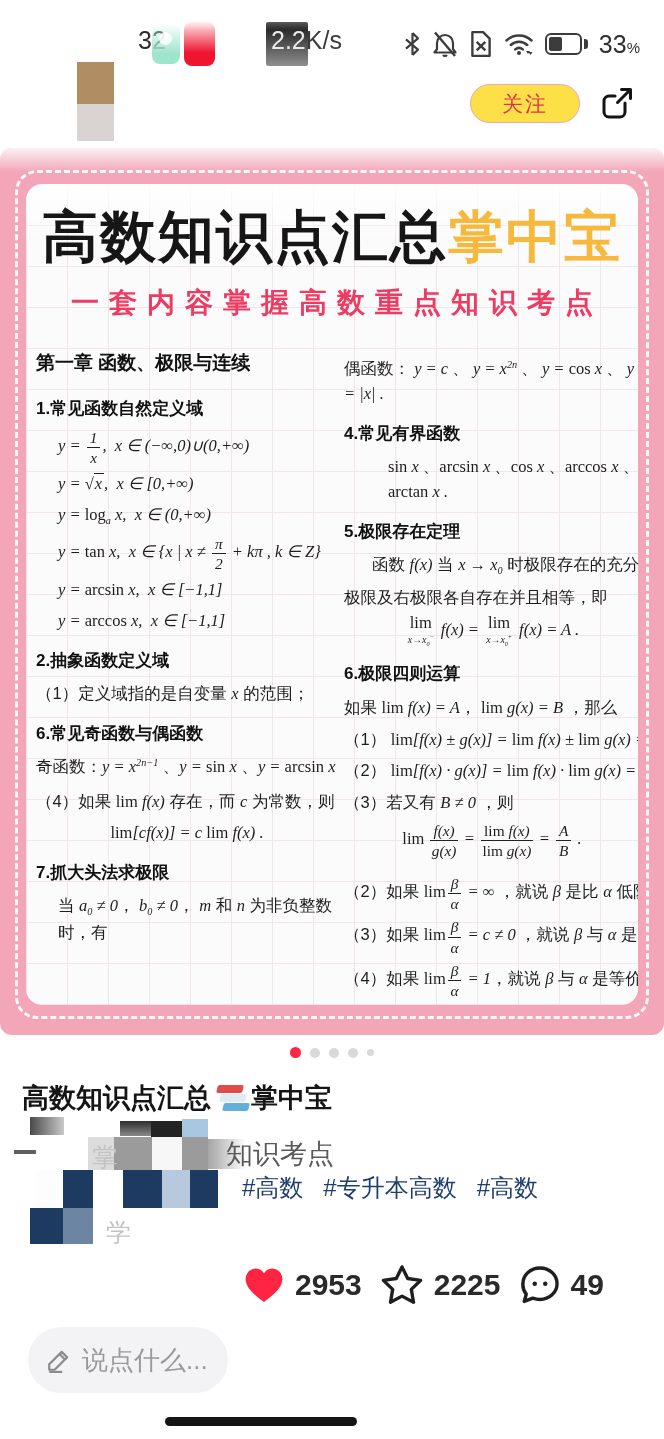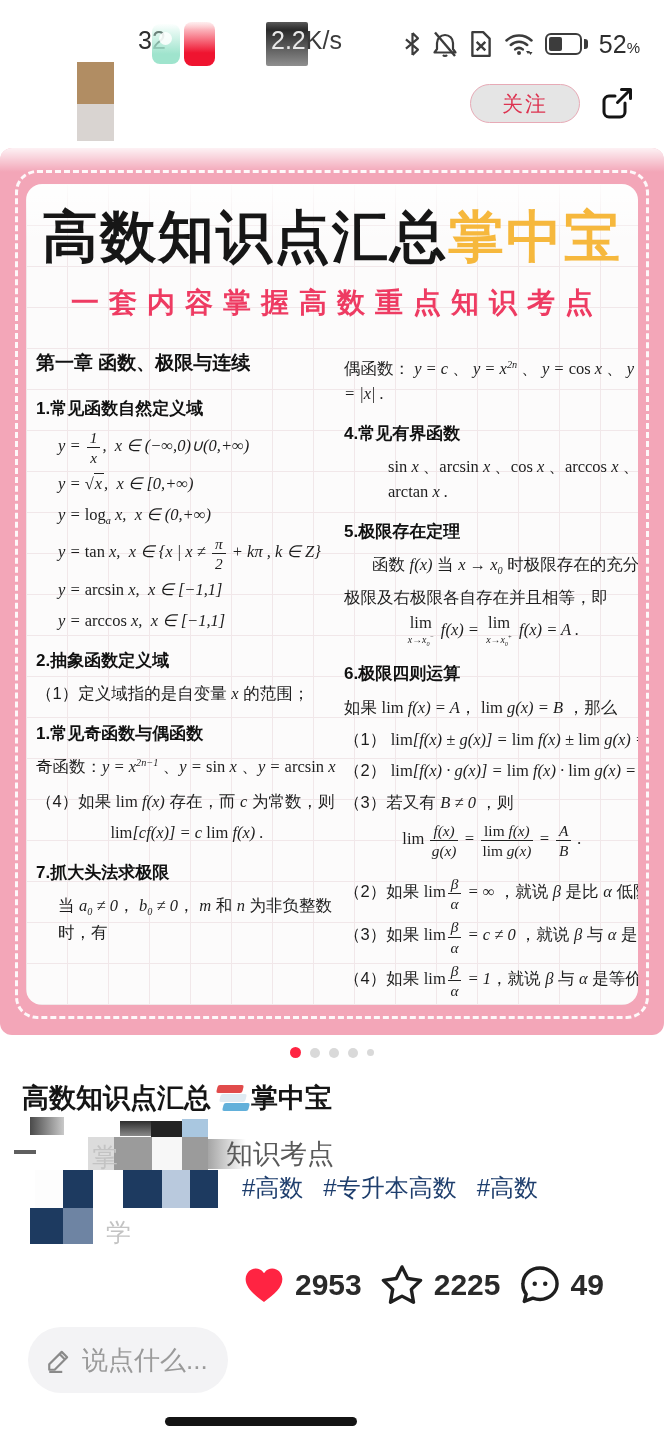--- a/index.html
+++ b/index.html
@@ -29,21 +29,21 @@
   .sb-batt-cap { width:4px; height:10px; background:#3c3c3c; border-radius:0 3px 3px 0; margin-left:-9px; }
   .sb-pct { font-size:25px; color:#2e2e2e; }
   .sb-pct small { font-size:15px; }
   .top-fade { position:absolute; left:0; top:0; width:664px; height:30px;
     background:linear-gradient(180deg, rgba(255,255,255,.95) 15%, rgba(255,255,255,0)); pointer-events:none; z-index:5; }
 
   
   .avatar-censor-1 { position:absolute; left:77px; top:62px; width:37px; height:42px; background:#b18d63; }
   .avatar-censor-2 { position:absolute; left:77px; top:104px; width:37px; height:37px; background:#d9d4d1; }
   .follow-btn { position:absolute; left:470px; top:84px; width:110px; height:39px; border:1.5px solid #e7aab6;
-    border-radius:20px; background:#e5e5e5; display:flex; align-items:center; justify-content:center;
+    border-radius:20px; background:#fde047; display:flex; align-items:center; justify-content:center;
     font-size:21px; letter-spacing:2px; color:var(--follow-red,#dd3350); cursor:pointer; }
   .share-btn { position:absolute; left:598px; top:84px; width:38px; height:38px; cursor:pointer; }
 
   
   .note-card { position:absolute; left:0; top:148px; width:664px; height:887px;
     background:var(--frame-pink,#f3a6b8); border-radius:12px; overflow:hidden; }
   .card-glow { position:absolute; left:0; top:0; right:0; height:24px;
     background:linear-gradient(180deg, rgba(255,255,255,.85), rgba(255,255,255,0)); }
   .stitch { position:absolute; left:15px; right:15px; top:22px; bottom:16px;
     border:3px dashed rgba(255,255,255,.92); border-radius:22px; pointer-events:none; z-index:3; }
@@ -148,21 +148,21 @@
       </svg>
       <svg width="30" height="26" viewBox="0 0 30 24">
         <path d="M2.5 8.5 a18 18 0 0 1 25 0 M6.8 13 a12 12 0 0 1 16.4 0 M11.2 17.4 a6 6 0 0 1 7.6 0" fill="none" stroke="#3c3c3c" stroke-width="2.5" stroke-linecap="round"></path>
         <circle cx="15" cy="21" r="2" fill="#3c3c3c"></circle>
         <path d="M22 19 l2 3 2 -3 z M26.5 23 l2 -3 -4 0 z" fill="#3c3c3c"></path>
       </svg>
       <span class="sb-batt">
           <span class="fill"></span>
         </span>
       <span class="sb-batt-cap"></span>
-      <span class="sb-pct"><span>52</span><small>%</small></span>
+      <span class="sb-pct"><span>33</span><small>%</small></span>
     </div>
   </div>
   <div class="top-fade"></div>
 
   <div class="avatar-censor-1"></div>
   <div class="avatar-censor-2"></div>
   <div class="follow-btn">
     <span>关注</span>
   </div>
   <div class="share-btn">
@@ -190,21 +190,21 @@
         <p class="math ind">y = <span class="sq">√<span class="rad">x</span></span>, &nbsp;x ∈ [0,+∞)</p>
         <p class="math ind">y = <r>log</r><sub>a</sub> x, &nbsp;x ∈ (0,+∞)</p>
         <p class="math ind">y = <r>tan</r> x, &nbsp;x ∈ {x | x ≠ <span class="fr">
               <span class="nu">π</span>
               <span class="de">2</span>
             </span> + kπ , k ∈ Z}</p>
         <p class="math ind">y = <r>arcsin</r> x, &nbsp;x ∈ [−1,1]</p>
         <p class="math ind">y = <r>arccos</r> x, &nbsp;x ∈ [−1,1]</p>
         <div class="heading">2.抽象函数定义域</div>
         <p class="txt">（1）定义域指的是自变量 <m>x</m> 的范围；</p>
-        <div class="heading">1.常见奇函数与偶函数</div>
+        <div class="heading">6.常见奇函数与偶函数</div>
         <p class="math clip"><c>奇函数：</c>y = x<sup>2n−1</sup><c> 、</c>y = <r>sin</r> x<c> 、</c>y = <r>arcsin</r> x<c> 、</c>y = </p>
         <p class="txt" style="margin-top:9px">（4）如果 <m><r>lim</r> f(x)</m> 存在，而 <m>c</m> 为常数，则</p>
         <p class="math ctr"><r>lim</r>[cf(x)] = c <r>lim</r> f(x) .</p>
         <div class="heading">7.抓大头法求极限</div>
         <p class="txt ind">当 <m>a<sub>0</sub> ≠ 0</m>， <m>b<sub>0</sub> ≠ 0</m>， <m>m</m> 和 <m>n</m> 为非负整数时，有</p>
 
       </div>
 
       <div class="col col-right">
         <p class="math"><c>偶函数：</c> y = c <c>、</c> y = x<sup>2n</sup> <c>、</c> y = <r>cos</r> x <c>、</c> y = |x| .</p>

